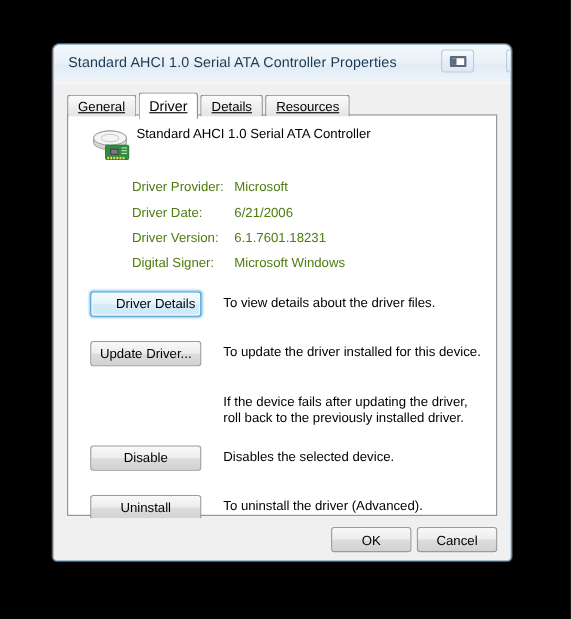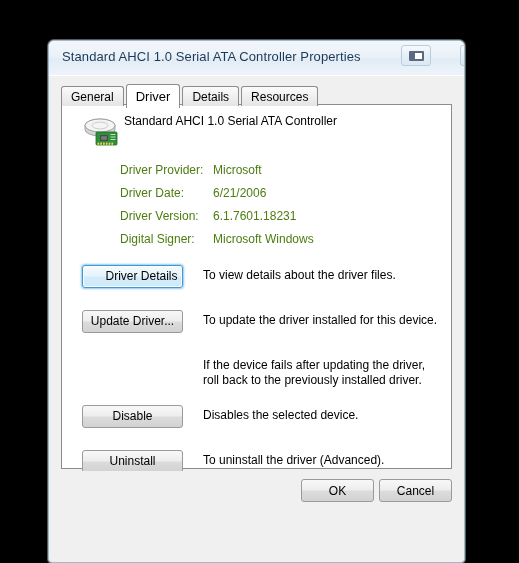--- a/index.html
+++ b/index.html
@@ -14,21 +14,21 @@
     overflow: hidden;
     position: relative;
   }
 
   
   #dialog-window {
     position: absolute;
     left: 48px;
     top: 40px;
     width: 417px;
-    height: 523px;
+    height: 470px;
     background: #f0f0f0;
     border: 1px solid #9dbbd0;
     border-radius: 6px 6px 4px 4px;
     box-sizing: border-box;
     box-shadow: 0 0 0 1px rgba(255,255,255,0.35),
                 2px 3px 7px rgba(0,0,0,0.55);
     overflow: hidden;
   }
 
   
@@ -104,20 +104,21 @@
     padding: 3px 9px 3px 9px;
     border: 1px solid #8c8c8c;
     border-bottom: none;
     border-radius: 3px 3px 0 0;
     background: linear-gradient(to bottom, #fbfbfb 0%, #e4e4e4 100%);
     margin-right: 2px;
     box-sizing: border-box;
     height: 20px;
     line-height: 14px;
     white-space: nowrap;
+    text-decoration: underline;
   }
   .tab.active {
     background: #ffffff;
     height: 24px;
     line-height: 16px;
     font-size: 13px;
     padding: 4px 9px 4px 9px;
     margin-bottom: -2px;
     position: relative;
     z-index: 4;

